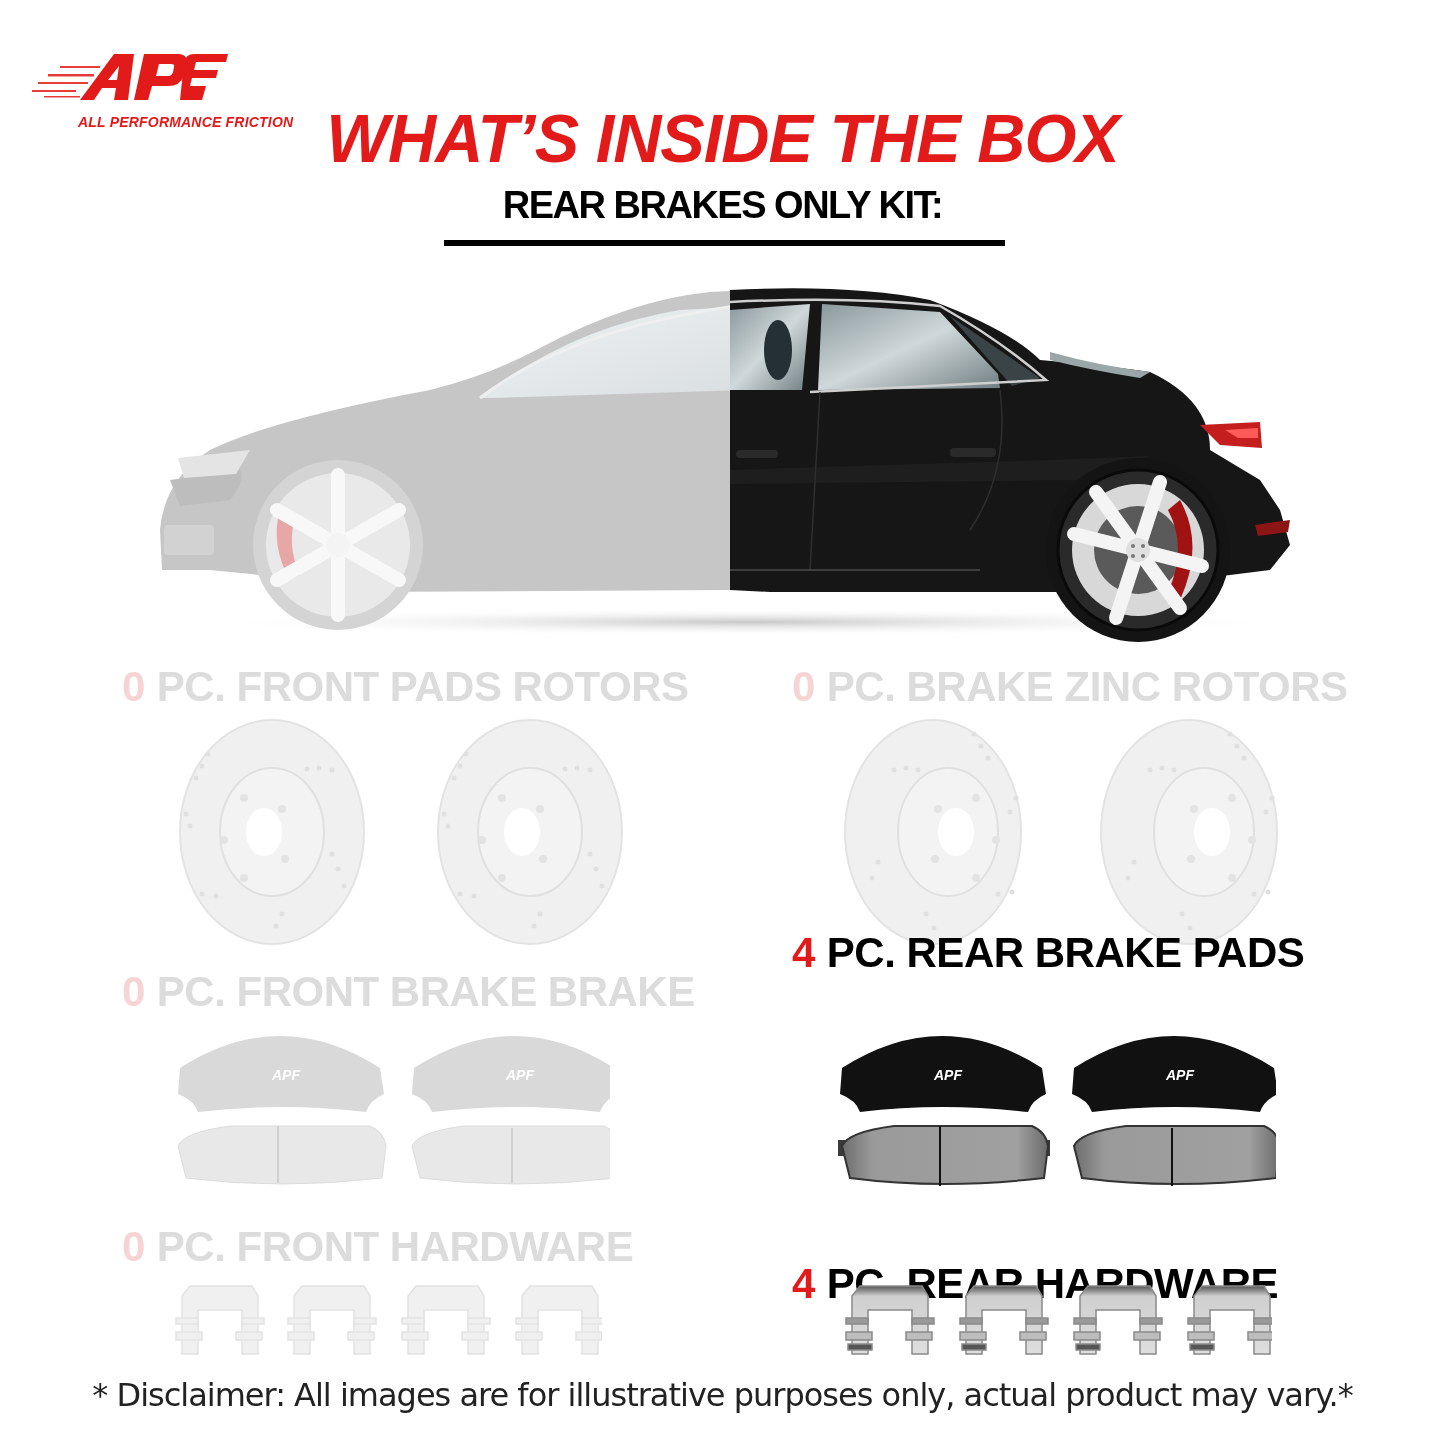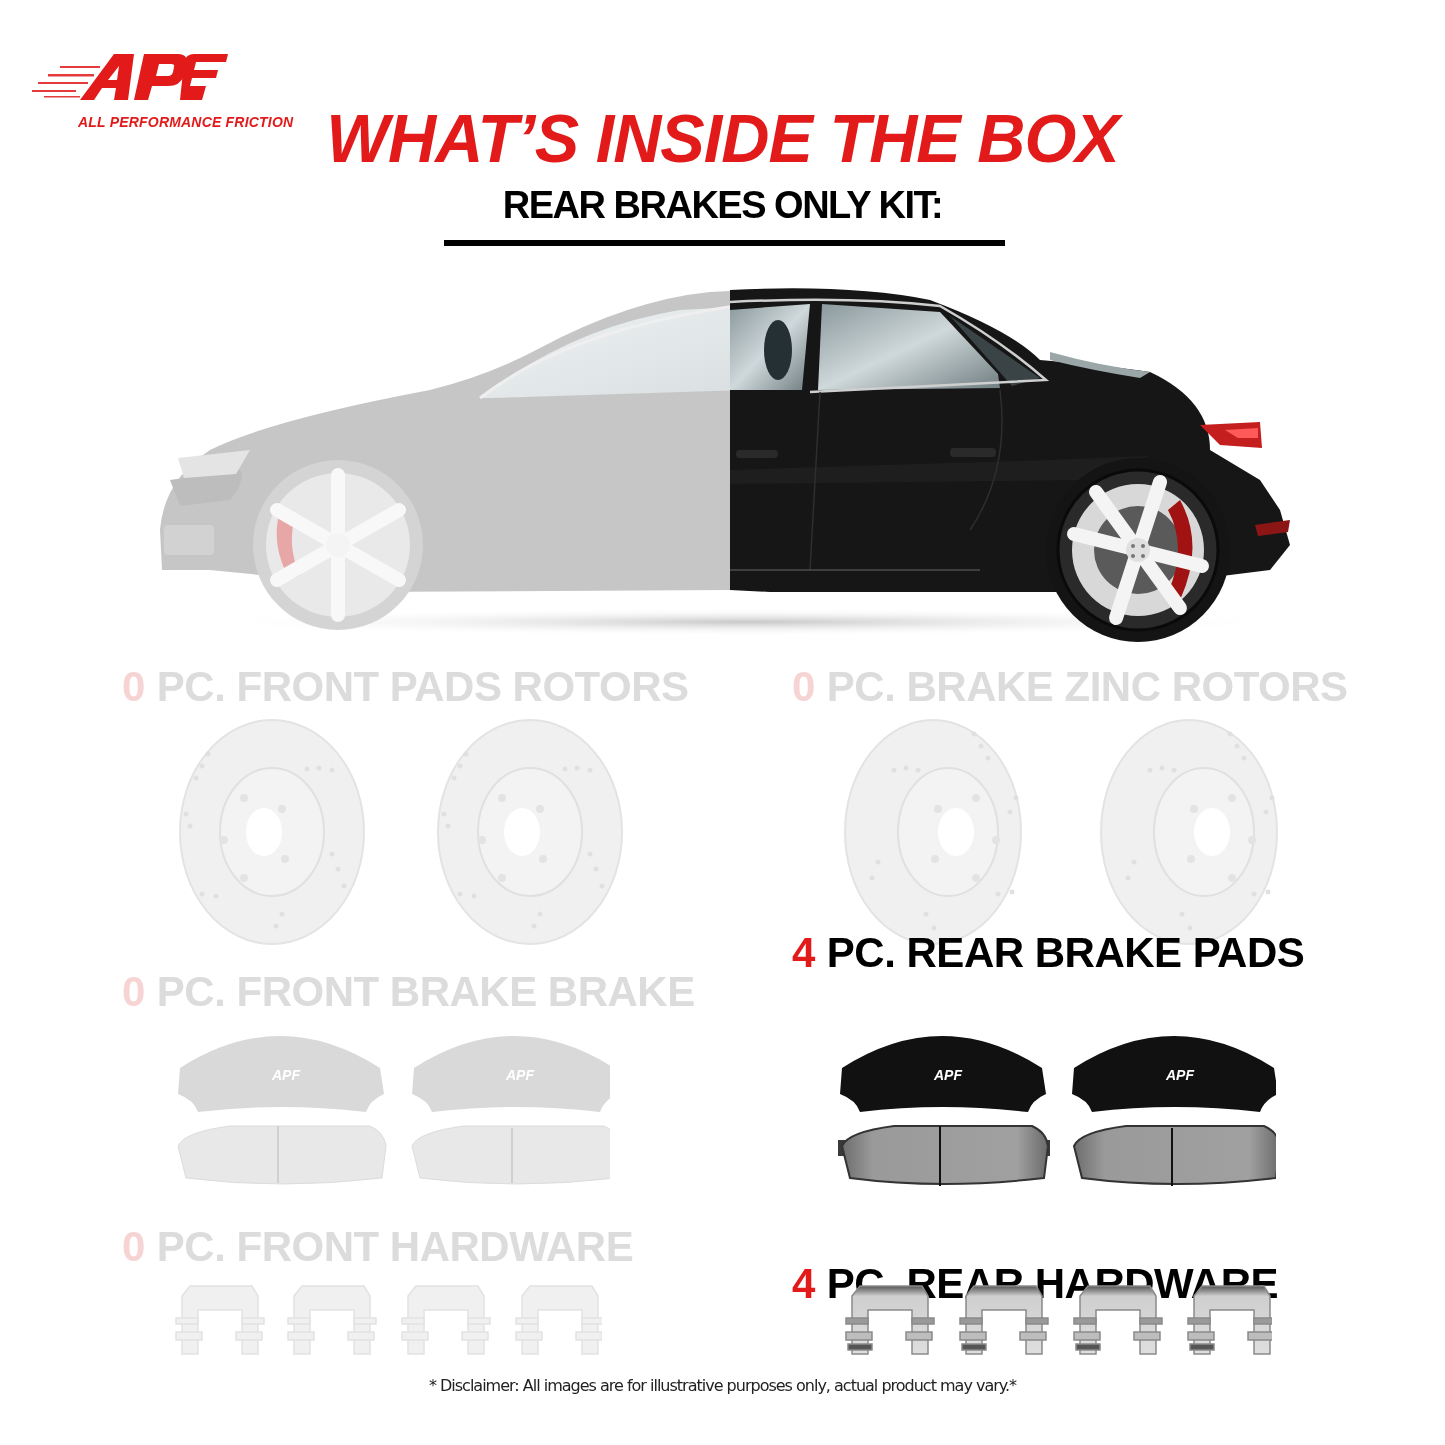--- a/index.html
+++ b/index.html
@@ -22,21 +22,21 @@
     
     .sec { position: absolute; font-weight: bold; font-size: 42px; line-height: 1; letter-spacing: -0.5px; white-space: nowrap; font-family: "Liberation Sans", sans-serif; }
     .sec .qty { margin-right: 12px; }
     .sec.off { color: #dcdcdc; }
     .sec.off .qty { color: #f6d4d4; }
     .sec.on { color: #000; }
     .sec.on .qty { color: #e21a1a; }
 
     .item { position: absolute; }
 
-    .disclaimer { position: absolute; left: 0; right: 0; top: 1376px; text-align: center; font-size: 16px; color: #222; font-family: "DejaVu Sans", sans-serif; letter-spacing: -1px; }
+    .disclaimer { position: absolute; left: 0; right: 0; top: 1376px; text-align: center; font-size: 32px; color: #222; font-family: "DejaVu Sans", sans-serif; letter-spacing: -1px; }
   </style>
 </head>
 <body>
 
 <div class="logo">
   <svg width="200" height="66" viewBox="0 0 200 66">
 
     <g fill="#e21a1a" opacity="0.85">
       <rect x="30" y="20" width="40" height="2"></rect>
       <rect x="18" y="28" width="46" height="2.5"></rect>

